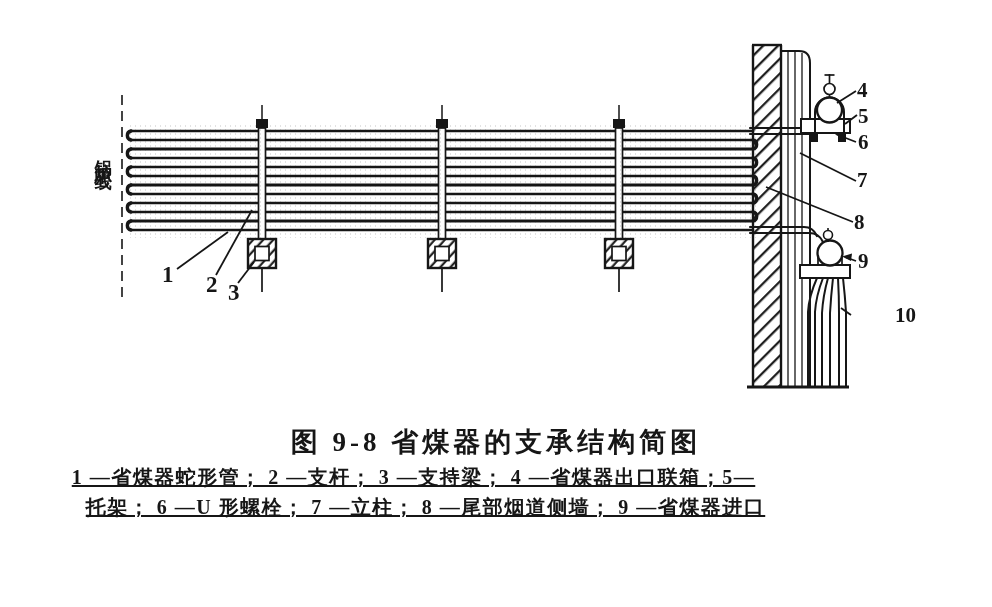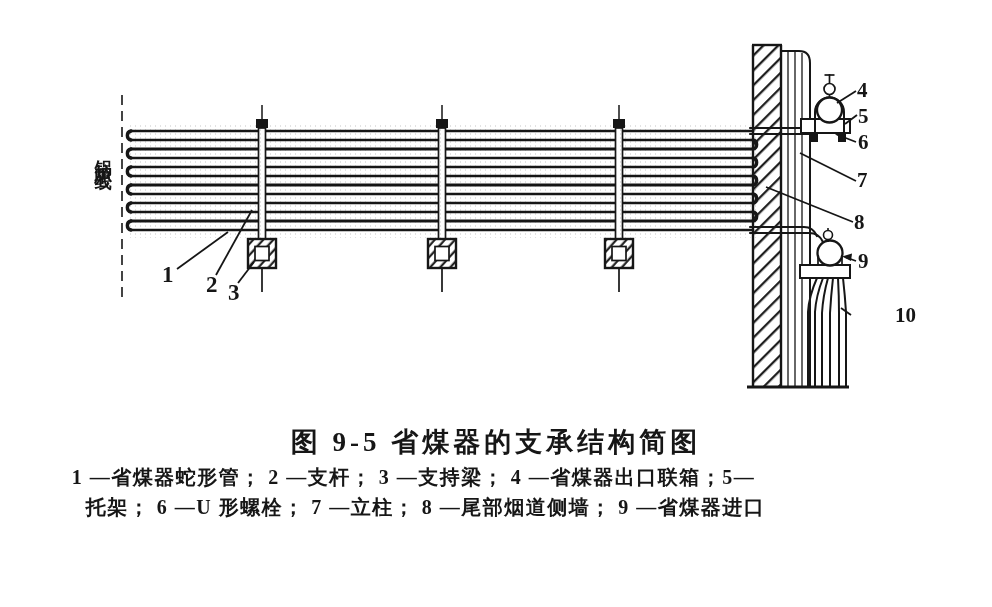--- a/index.html
+++ b/index.html
@@ -28,21 +28,21 @@
     position:absolute; left:93px; top:147px;
     writing-mode:vertical-rl; text-orientation:upright;
     font-size:17px; font-weight:bold; letter-spacing:3px; line-height:1.1;
   }
   .caption {
     position:absolute; left:0; top:424px; width:992px; text-align:center;
     font-size:27px; font-weight:bold; letter-spacing:4px; white-space:nowrap;
   }
   .legend-line {
     position:absolute; left:0; width:827px; text-align:center;
-    font-size:20px; font-weight:bold; letter-spacing:1.5px; white-space:nowrap;
+    font-size:20px; font-weight:bold; letter-spacing:1.5px; white-space:nowrap;text-decoration:underline;
   }
   #legend-1 { top:464px; }
   #legend-2 { top:494px;padding-left:12px; }
   #legend-3 { top:524px; }
   .noise-tubes {
     position:absolute; left:128px; top:124px; width:628px; height:114px;
     background-image:radial-gradient(#222 0.6px, transparent 0.75px);
     background-size:5px 4px; opacity:0.16; pointer-events:none;
   }
 </style>
@@ -202,17 +202,17 @@
   <span class="part-num" id="pn2">2</span>
   <span class="part-num" id="pn3">3</span>
   <span class="part-num" id="pn4">4</span>
   <span class="part-num" id="pn5">5</span>
   <span class="part-num" id="pn6">6</span>
   <span class="part-num" id="pn7">7</span>
   <span class="part-num" id="pn8">8</span>
   <span class="part-num" id="pn9">9</span>
   <span class="part-num" id="pn10">10</span>
 
-  <div class="caption">图 9-5  省煤器的支承结构简图</div>
+  <div class="caption">图 9-8  省煤器的支承结构简图</div>
   <div class="legend-line" id="legend-1">1 —省煤器蛇形管； 2 —支杆； 3 —支持梁； 4 —省煤器出口联箱；5—</div>
   <div class="legend-line" id="legend-2">托架； 6 —U 形螺栓； 7 —立柱； 8 —尾部烟道侧墙； 9 —省煤器进口</div>
 
 </div>
 
 </body></html>

